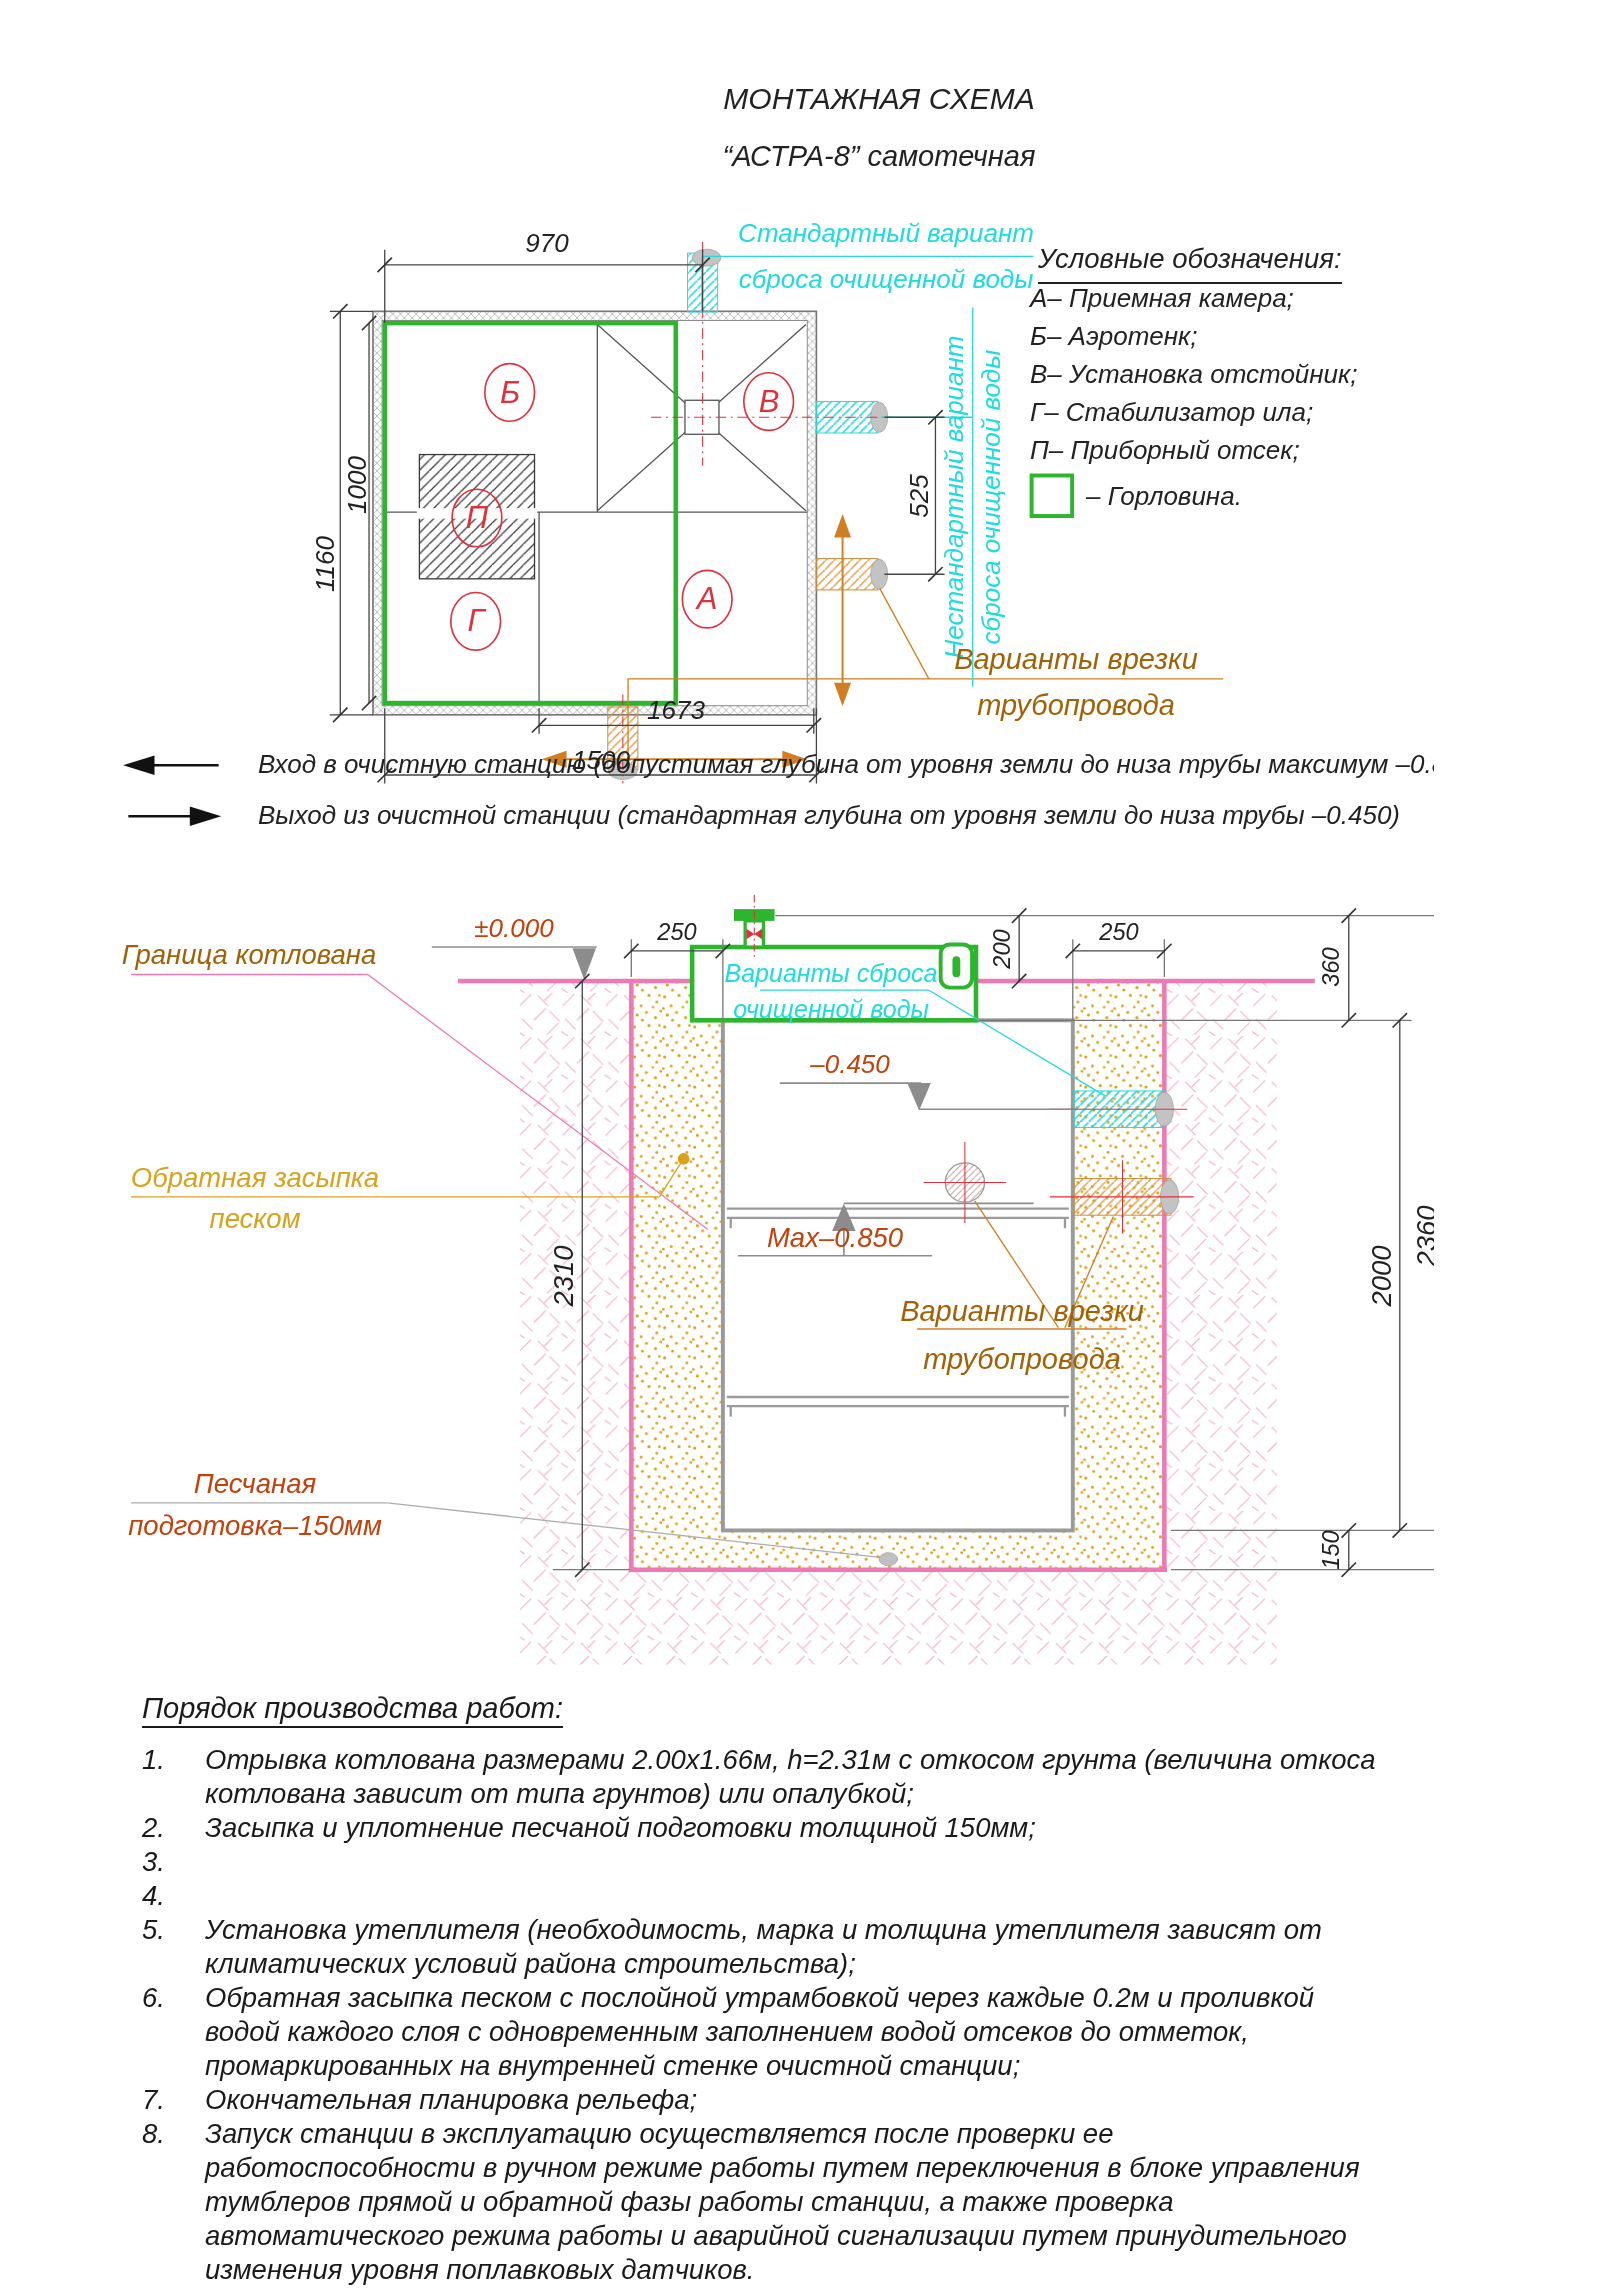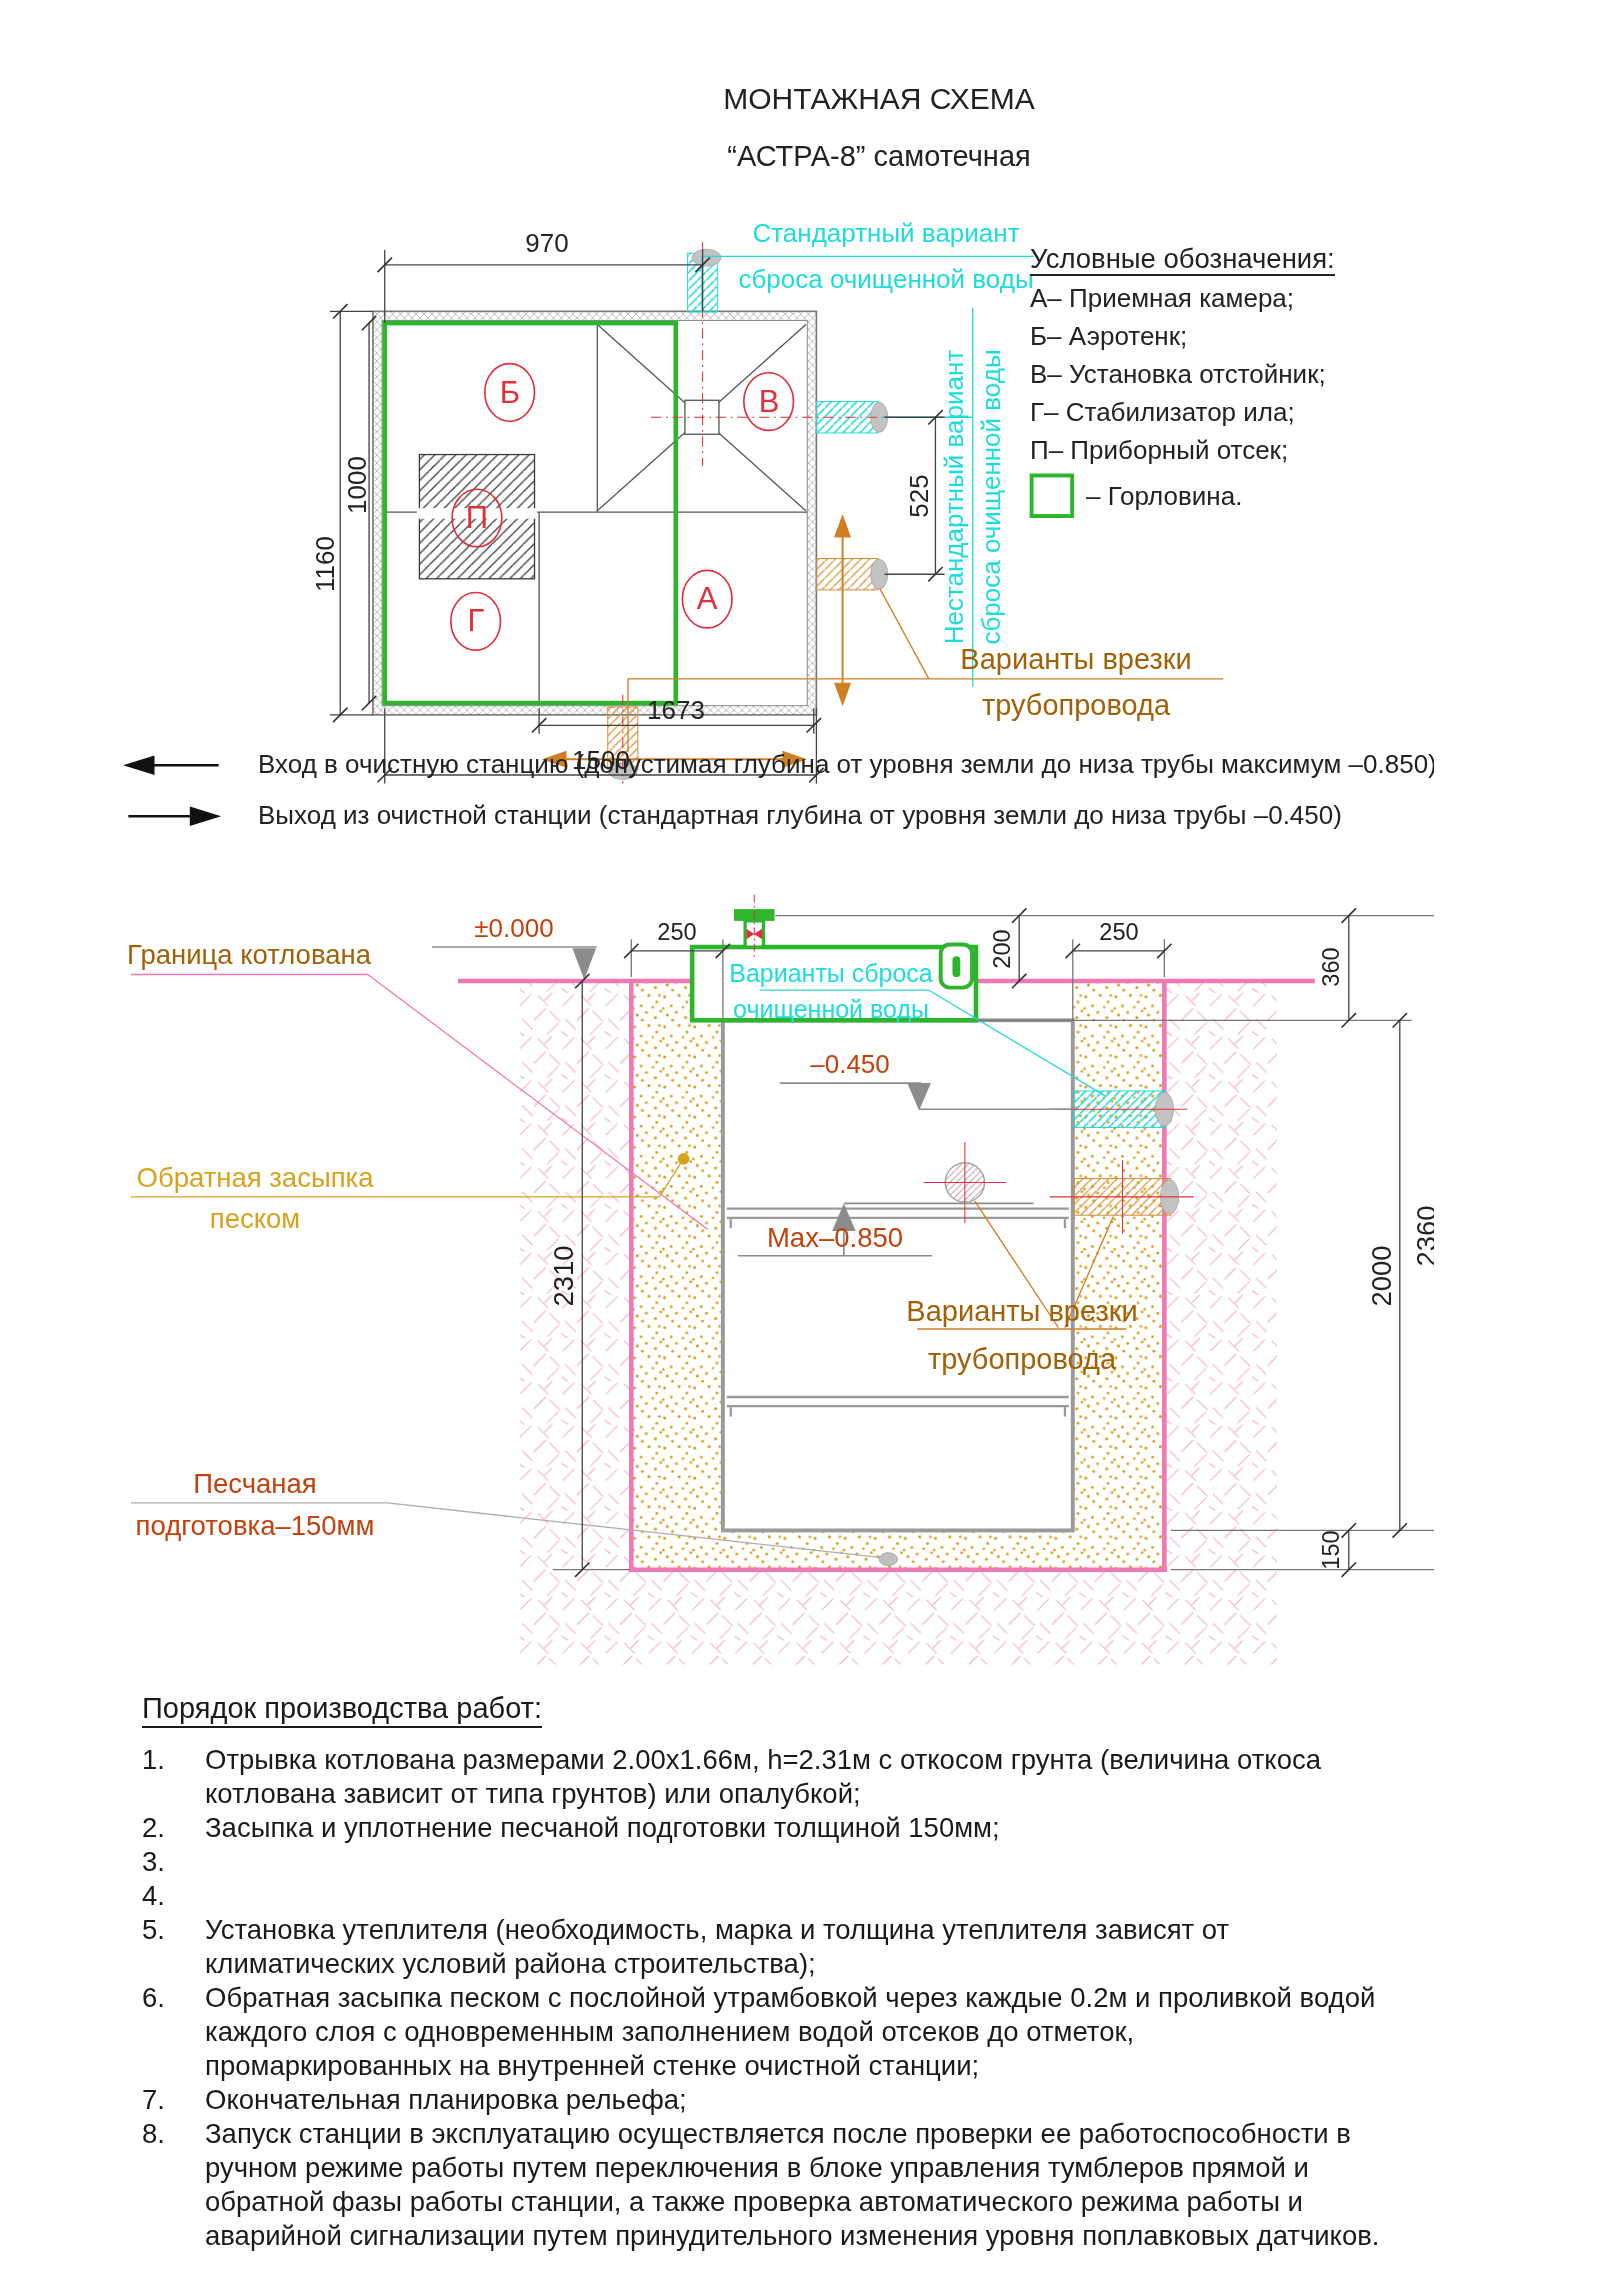--- a/index.html
+++ b/index.html
@@ -1,27 +1,27 @@
 <!DOCTYPE html>
 <html style="font-size:10.5px"><head>
 <meta charset="utf-8">
 <style>
   html,body{margin:0;padding:0;background:#fff;}
   #page{position:relative;width:1434px;height:2295px;background:#ffffff;overflow:hidden;
-        font-family:"Liberation Sans",sans-serif;color:#1a1a1a;}
+        font-family:"Liberation Sans",sans-serif;font-style:italic;color:#1a1a1a;}
   svg.lw{position:absolute;left:0;top:0;}
   .lb{position:absolute;white-space:nowrap;line-height:1.05;transform:translate(-50%,-50%);}
   .la{position:absolute;white-space:nowrap;line-height:1.05;}
   .rot{transform:translate(-50%,-50%) rotate(-90deg);}
   .f36{font-size:23.6px;} .f38{font-size:25px;} .f40{font-size:26px;} .f42{font-size:27.5px;}
   .f44{font-size:29px;} .f46{font-size:30px;} .f48{font-size:31px;}
   .cyan{color:#1ddcdc;} .pink{color:#a16207;}
   .orange{color:#a16207;} .gold{color:#d7a21c;} .gray{color:#c2410c;}
   .red{color:#e0303c;} .blk{color:#222;}
-  .und{border-bottom:2px solid currentColor;padding-bottom:0;}
+  .und{border-bottom:2px solid currentColor;padding-bottom:8px;margin-left:8px;}
   #works{position:absolute;left:134px;top:1692px;width:1485px;margin-left:8px;}
   #works .wtitle{font-size:29px;display:inline-block;border-bottom:2px solid #1a1a1a;padding-bottom:1.3px;margin-bottom:14.4px;}
   .wrow{display:flex;align-items:flex-start;}
   .wnum{flex:none;width:63px;font-size:27.5px;line-height:34px;}
   .wtxt{width:1178px;font-size:27.5px;line-height:34px;}
 </style>
 </head>
 <body>
 
 <div id="page">

